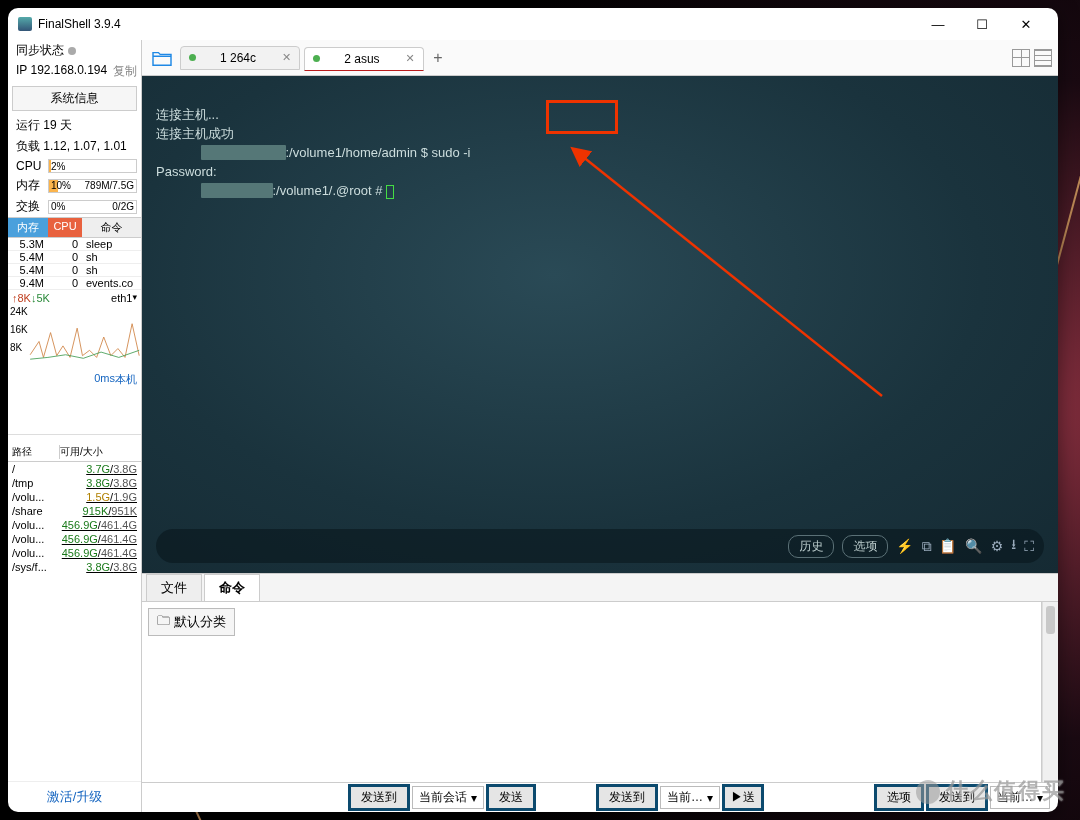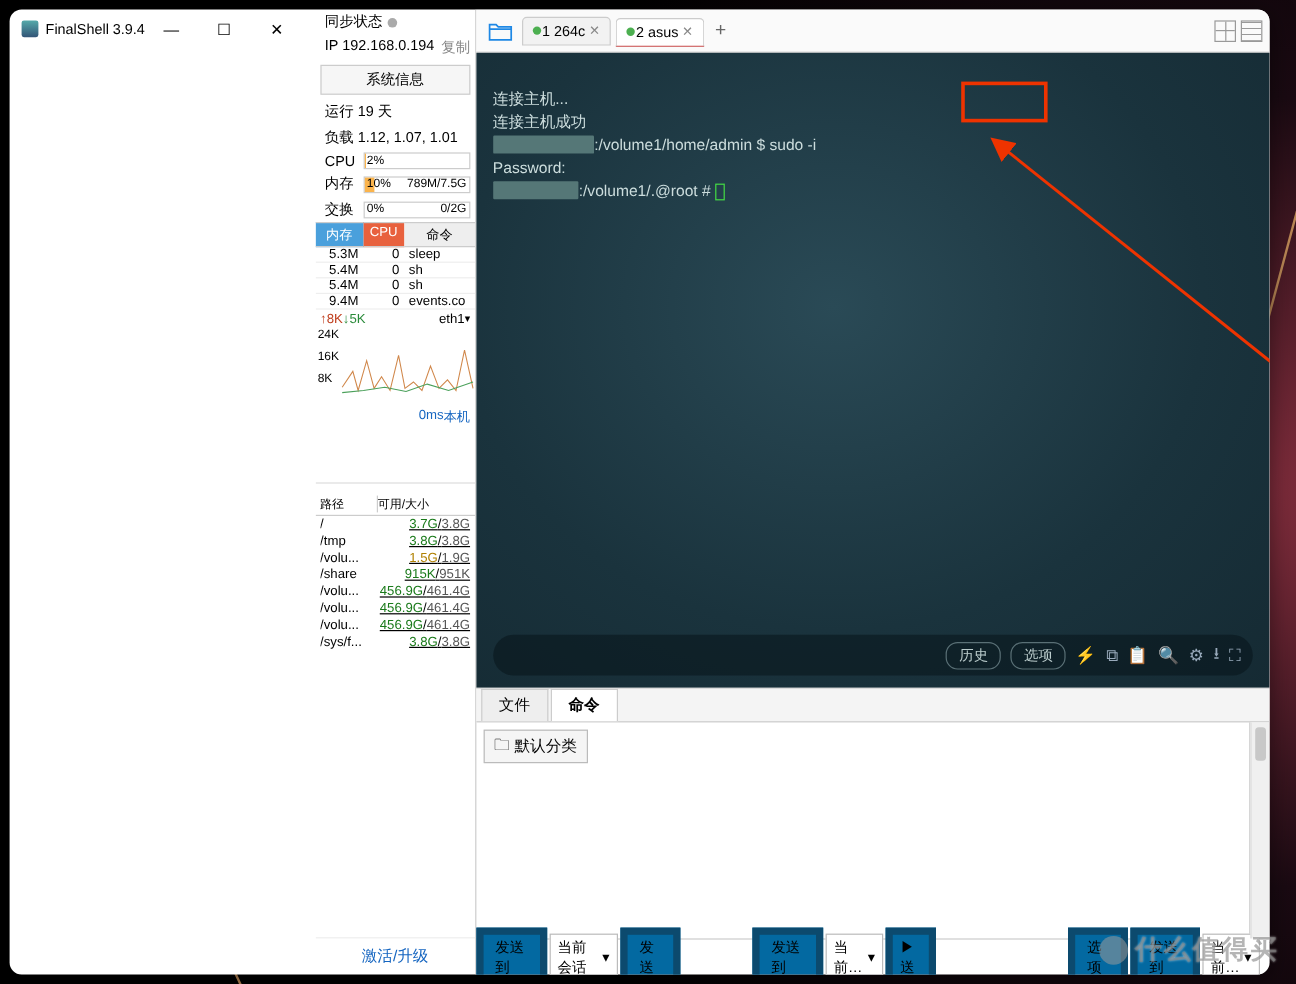--- a/index.html
+++ b/index.html
@@ -2,21 +2,21 @@
 <html><head>
 <meta charset="utf-8">
 <style>
   * { box-sizing: border-box; margin: 0; padding: 0; font-family: "Microsoft YaHei", Arial, sans-serif; }
   body { width: 1080px; height: 820px; overflow: hidden; background: #000; position: relative; }
   .desktop-bg { position: absolute; inset: 0; background: radial-gradient(circle at 95% 50%, #8a3040 0%, #1a0a12 30%, #000 60%); }
   .desktop-bg::before, .desktop-bg::after { content:''; position:absolute; width:2px; background:#b85; }
   .desktop-bg::before { height:300px; left:1060px; top:100px; transform:rotate(15deg); }
   .desktop-bg::after { height:400px; left:120px; top:450px; transform:rotate(-25deg); }
 
-  .window { position:absolute; top:8px; left:8px; width:1050px; height:804px; background:#fff; border-radius:10px; box-shadow:0 4px 20px rgba(0,0,0,0.5); display:flex; overflow:hidden; }
+  .window { position:absolute; top:8px; left:8px; width:1050px; height:804px; background:#fff; border-radius:10px; box-shadow:0 4px 20px rgba(0,0,0,0.5); display:flex; flex-direction:column; overflow:hidden; }
   .titlebar { height:32px; display:flex; align-items:center; padding:0 10px; font-size:12px; }
   .titlebar .app-icon { width:14px; height:14px; background:linear-gradient(#5aa,#357); margin-right:6px; border-radius:2px; }
   .titlebar .title { flex:0 0 auto; }
   .titlebar .spacer { flex:1; }
   .win-btn { width:44px; height:30px; display:flex; align-items:center; justify-content:center; font-size:13px; }
 
   .body-row { flex:1; display:flex; min-height:0; }
 
   
   .sidebar { width:134px; border-right:1px solid #ccc; display:flex; flex-direction:column; font-size:12px; overflow:hidden; }
@@ -51,33 +51,33 @@
   .fs-row { display:flex; padding:1px 4px; font-size:11px; }
   .fs-row div:first-child { width:48px; overflow:hidden; text-overflow:ellipsis; }
   .fs-row div:last-child { flex:1; text-align:right;text-decoration:underline; }
   .fs-row .g1 { color:#1a7a1a; } .fs-row .g2 { color:#555; }
   .activate { text-align:center; color:#1565c0; font-size:13px; padding:6px 0; border-top:1px solid #eee; }
 
   
   .main { flex:1; display:flex; flex-direction:column; min-width:0; }
   .tabbar { height:36px; display:flex; align-items:center; border-bottom:1px solid #ccc; background:#fafafa; padding:0 6px; gap:4px; }
   .folder-btn { width:28px; height:24px; color:#1e88e5; display:flex; align-items:center; justify-content:center; }
-  .tab { height:24px; border:1px solid #ccc; border-radius:4px 4px 0 0; padding:0 8px; display:flex; align-items:center; gap:1px; font-size:12px; background:#f2f2f2; }
+  .tab { height:24px; border:1px solid #ccc; border-radius:4px 4px 0 0; padding:0 8px; display:flex; align-items:center; gap:24px; font-size:12px; background:#f2f2f2; }
   .tab.active { background:#fff; border-bottom:1px solid #b91c1c; position:relative; top:1px; }
   .tab .dot { width:7px; height:7px; border-radius:50%; background:#4caf50; }
   .tab .x { color:#888; font-size:11px; margin-left:2px; }
   .add-tab { width:20px; text-align:center; color:#666; font-size:16px; }
   .view-btns { margin-left:auto; display:flex; gap:4px; }
   .view-btn { width:18px; height:18px; border:1px solid #999; }
   .grid4 { background:linear-gradient(#999,#999) center/1px 100% no-repeat, linear-gradient(#999,#999) center/100% 1px no-repeat; }
   .lines { background:repeating-linear-gradient(#999 0 1px, transparent 1px 5px); }
 
   .terminal { flex:1; min-height:0; background:#1f3a44; background:radial-gradient(ellipse at 45% 40%, #2a4a56 0%, #1a333d 60%, #152a33 100%); color:#cdd; font-family:Consolas,monospace; font-size:13px; padding:10px 14px; position:relative; display:flex; flex-direction:column; }
   .term-lines { white-space:pre; line-height:19px; }
-  .blur { background:#577; color:transparent; border-radius:1px; }
+  .blur { background:#577; color:transparent; border-radius:1px;margin-left:45px; }
   .red-box { position:absolute; border:3px solid #e30; }
   .red-arrow { position:absolute; pointer-events:none; }
   .cursor { display:inline-block; width:8px; height:14px; border:1px solid #4d4; vertical-align:middle; }
   .term-toolbar { margin-top:auto; height:34px; background:rgba(8,20,25,0.55); border-radius:17px; display:flex; align-items:center; justify-content:flex-end; padding:0 10px; gap:8px; }
   .term-toolbar .inp { flex:1; }
   .pill { border:1px solid #5a7076; color:#bcc; font-size:12px; padding:2px 10px; border-radius:10px; }
   .ticon { color:#9ab; font-size:14px; }
   .bolt { color:#7bdc4e; }
 
   
@@ -89,21 +89,21 @@
   .bt-left { flex:1; border-right:1px solid #ccc; padding:6px; display:flex; flex-direction:column; }
   .folder-chip { display:inline-flex; align-items:center; gap:4px; border:1px solid #bbb; background:#f5f5f5; padding:2px 8px; font-size:13px; align-self:flex-start; }
   .bt-right { width:290px; display:flex; flex-direction:column; }
   .editor-title { font-size:13px; padding:4px 8px; border-bottom:1px solid #ddd; color:#555; }
   .line-num { width:22px; text-align:right; color:#888; font-size:12px; padding:2px 4px; background:#fafcff; border-right:1px solid #eee; }
   .editor-row { display:flex; }
   .editor-row .code { flex:1; background:#eef3f9; height:18px; }
 
   .bt-footer { height:30px; border-top:1px solid #ccc; display:flex; align-items:center; font-size:13px; }
   .ftr-grp { display:flex; align-items:center; gap:2px; }
-  .ftr-btn { border:6px solid #0c4a6e; background:#0369a1; padding:2px 10px; font-size:12px; }
+  .ftr-btn { border:3px solid #0c4a6e; background:#e5e5e5; padding:2px 10px; font-size:12px; }
   .ftr-sel { border:1px solid #bbb; background:#fff; padding:2px 6px; font-size:12px; display:flex; align-items:center; gap:4px; }
   .vscroll { width:16px; background:#f0f0f0; border-left:1px solid #ddd; position:relative; }
   .vscroll::after { content:''; position:absolute; top:4px; left:3px; right:3px; height:28px; background:#c8c8c8; border-radius:3px; }
 
   .watermark { position:absolute; right:14px; bottom:14px; font-size:22px; font-weight:bold; color:rgba(120,120,120,0.55); letter-spacing:2px; text-shadow:0 0 2px rgba(255,255,255,0.6); }
   .watermark::before { content:''; display:inline-block; width:24px; height:24px; background:#9a9a9a; border-radius:50%; vertical-align:middle; margin-right:6px; opacity:0.55; }
 </style>
 </head>
 <body>
 

